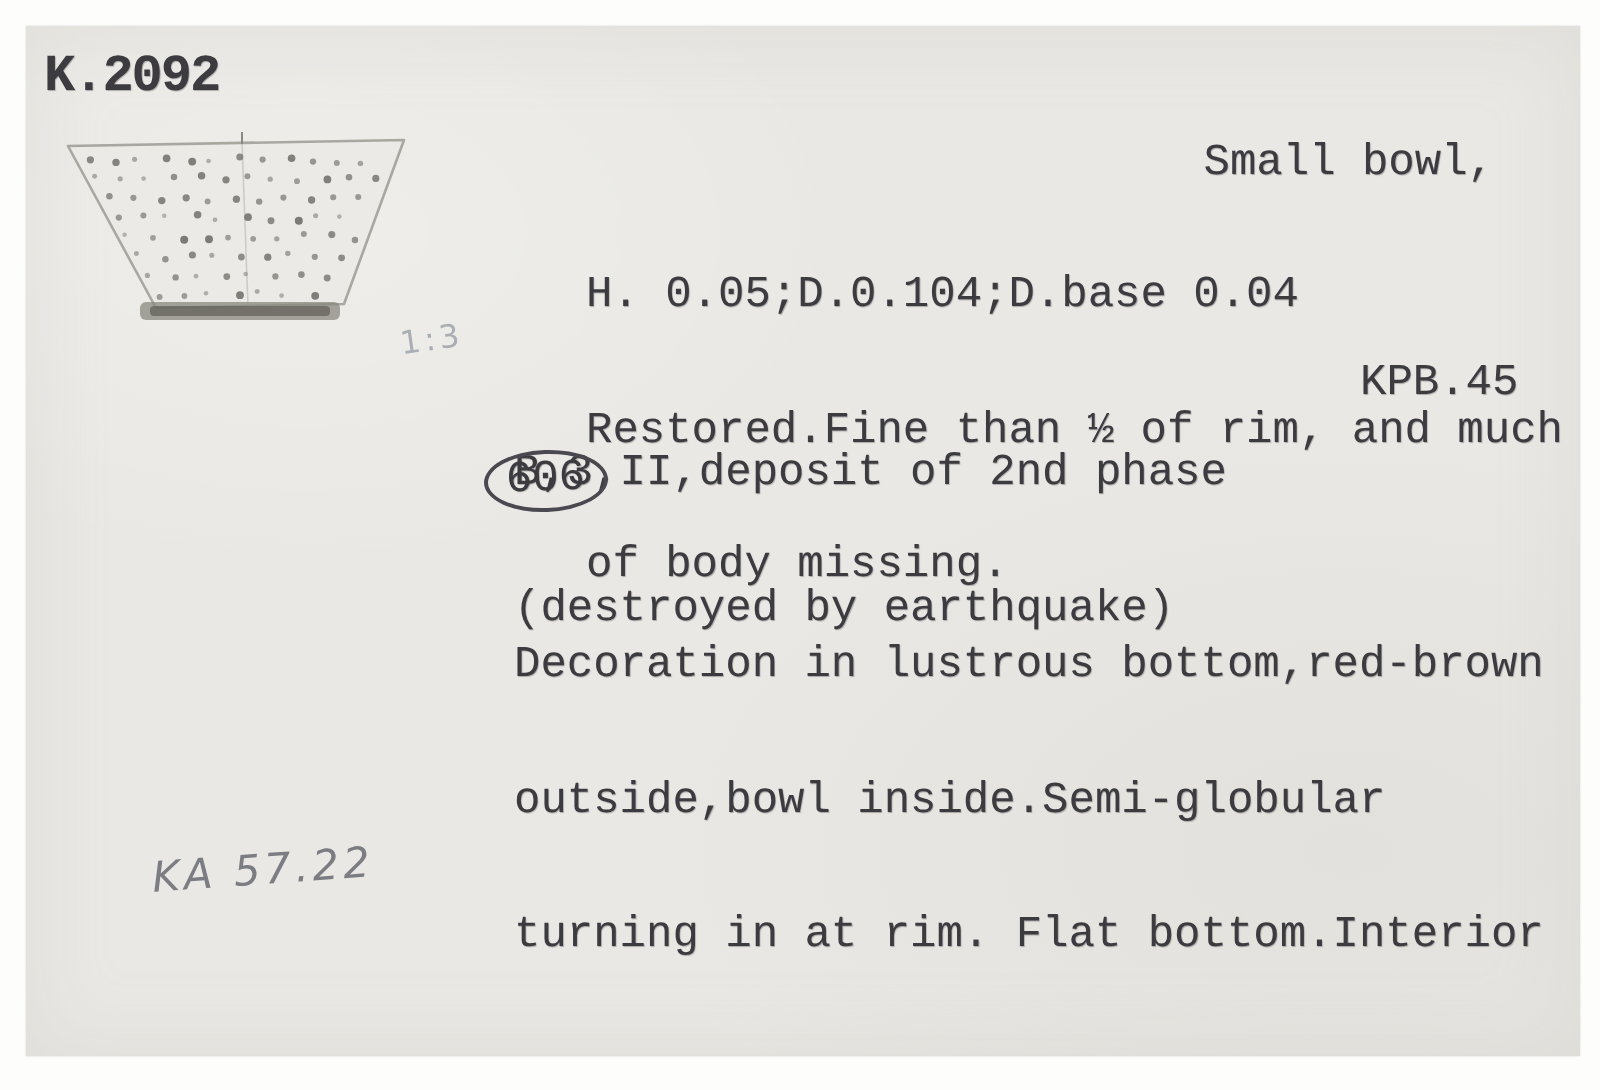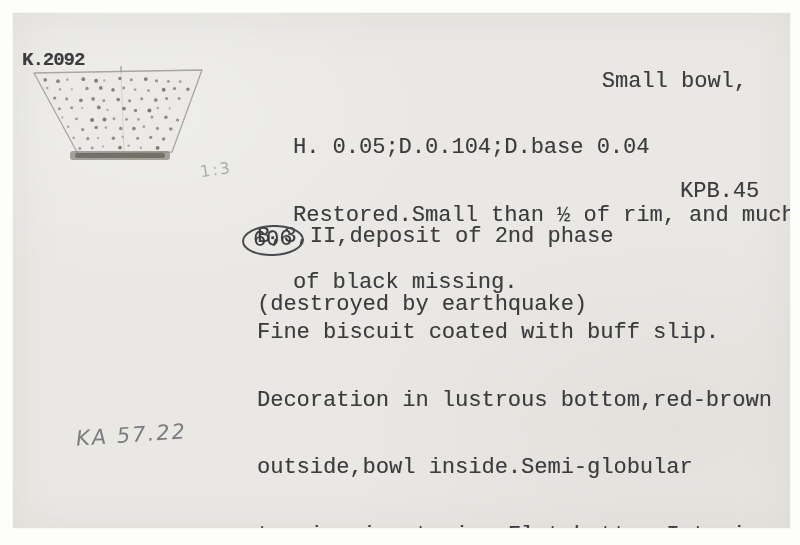--- a/index.html
+++ b/index.html
@@ -22,21 +22,21 @@
       radial-gradient(ellipse 400px 250px at 18% 20%, rgba(255,255,255,0.25), transparent 70%),
       radial-gradient(ellipse 500px 300px at 85% 80%, rgba(205,203,196,0.25), transparent 70%);
   }
   .typed {
     color: #3c3b40;
     text-shadow: 0.4px 0.4px 0.4px rgba(58,56,60,0.35);
     white-space: pre;
   }
   .catalog-number {
     position: absolute; left: 9px; top: 10px;
-    font-size: 19px; letter-spacing: -1px; font-weight: 600; margin-top: 26px;
+    font-size: 26px; letter-spacing: -1px; font-weight: 600;
   }
   .title-block {
     position: absolute; right: 43px; top: 13px;
     font-size: 22px; line-height: 22.5px; text-align: left;
   }
   .body-block { position: absolute; left: 244px; font-size: 22px; line-height: 22.5px; }
   .dims-block { top: 79px; margin-left: 36px; }
   .context-block { top: 168px; width: 540px; }
   .context-ref { position: absolute; left: 423px; top: 0; text-align: center; }
   .circled-number {
@@ -161,34 +161,33 @@
           <circle cx="129.6" cy="81.9" r="1.96" fill="#6f6e68" opacity="0.88"></circle>
         </g>
       <rect x="42" y="85" width="100" height="9" rx="3" fill="#8a887f" opacity="0.75"></rect>
       <rect x="47" y="87" width="90" height="5" rx="2" fill="#67655e" opacity="0.8"></rect>
     </svg>
 
     <div class="scale-note">1:3</div>
 
     <div class="typed body-block dims-block">
       <div>H. 0.05;D.0.104;D.base 0.04</div>
-      <div>Restored.Small than ½ of rim, and much</div>
-      <div>of black missing.</div>
+      <div>Restored.Fine than ½ of rim, and much</div>
+      <div>of body missing.</div>
     </div>
 
     <div class="typed body-block context-block" style="position:absolute;">
       <div>B,3,II,deposit of 2nd phase</div>
       <div>(destroyed by earthquake)</div>
       <div class="typed context-ref">KPB.45</div>
     </div>
 
     <div class="typed circled-number">606</div>
 
     <div class="typed body-block description-block">
-      <div>Fine biscuit coated with buff slip.</div>
       <div>Decoration in lustrous bottom,red-brown</div>
       <div>outside,bowl inside.Semi-globular</div>
       <div>turning in at rim. Flat bottom.Interior</div>
       
       
       
     </div>
 
     <div class="museum-number">KA 57.22</div>
 

